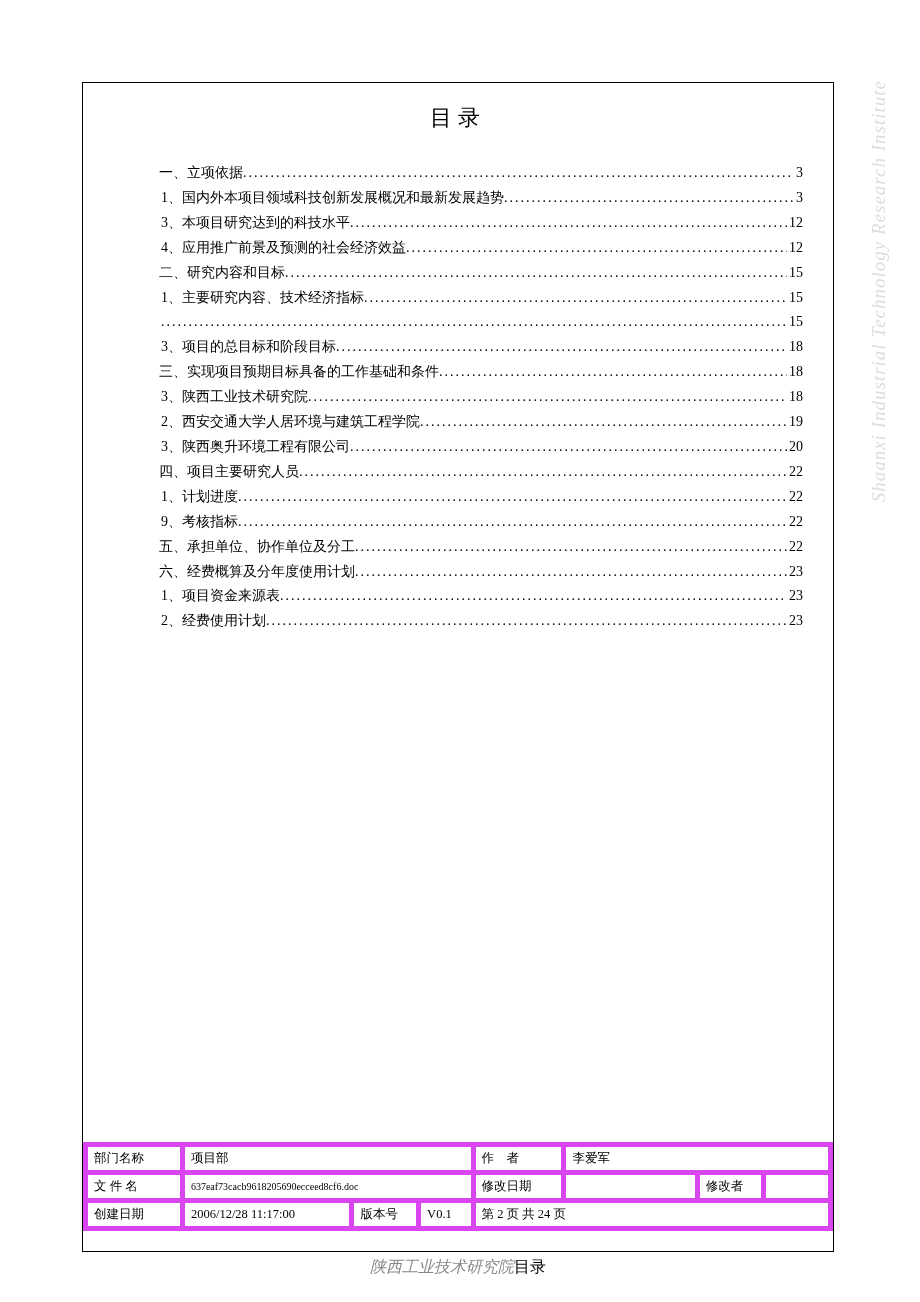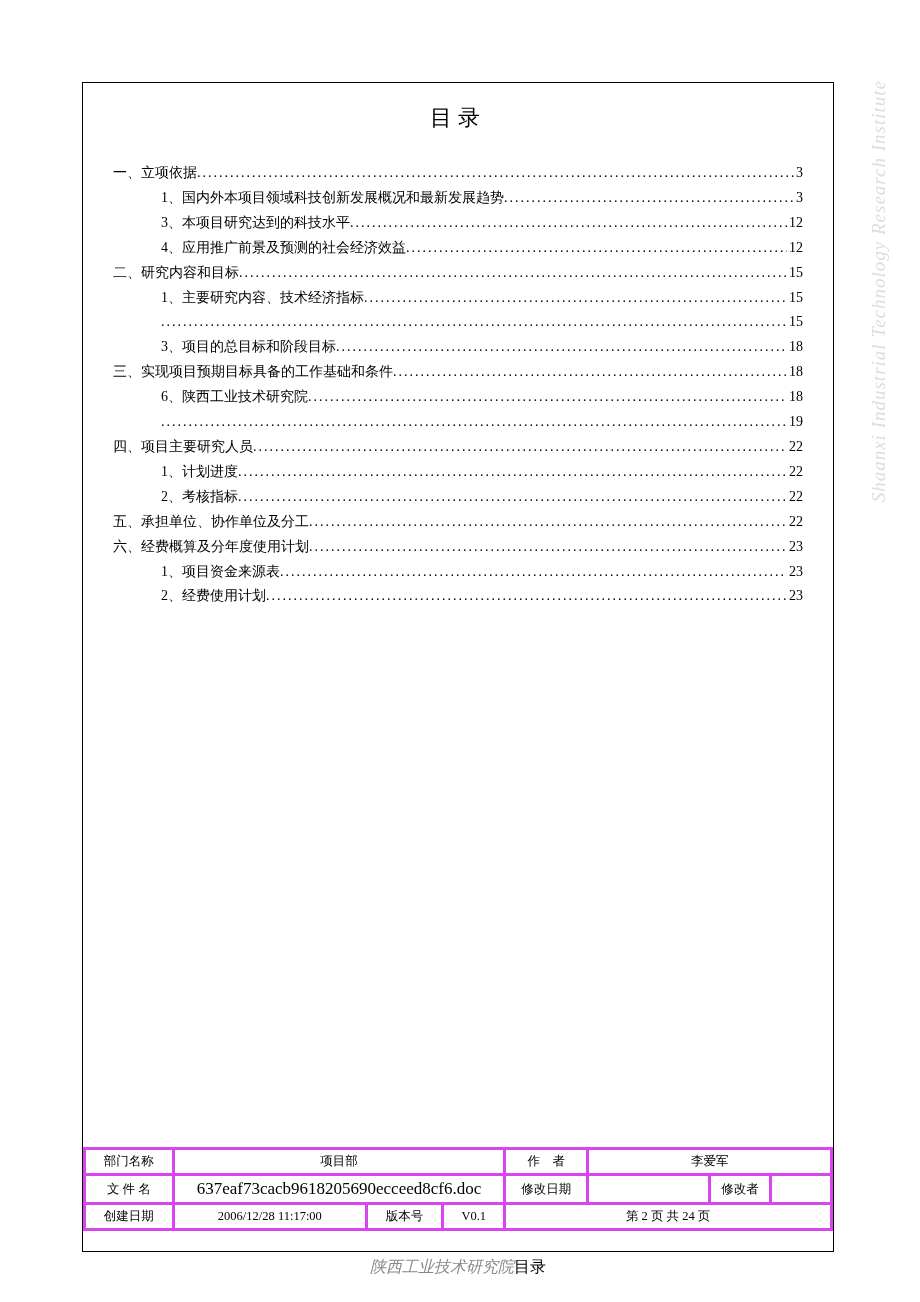--- a/index.html
+++ b/index.html
@@ -29,21 +29,21 @@
     }
     .toc {
       font-size: 14px;
       line-height: 1.78;
     }
     .toc-row {
       display: flex;
       align-items: baseline;
       white-space: nowrap;
     }
-    .toc-row.level1 { padding-left: 0; }
+    .toc-row.level1 { padding-left: 0; margin-left: 46px; }
     .toc-row.level2 { padding-left: 48px; }
     .toc-label { flex: 0 0 auto; }
     .toc-dots {
       flex: 1 1 auto;
       overflow: hidden;
       letter-spacing: 2px;
       color: #000;
     }
     .toc-dots::after {
       content: "........................................................................................................................................................................................................";
@@ -66,23 +66,23 @@
     .footer-table {
       position: absolute;
       left: 0;
       right: 0;
       bottom: 20px;
       width: 100%;
       border-collapse: collapse;
       font-size: 12.5px;
     }
     .footer-table td {
-      border: 3px solid #d946ef;
+      border: 5px solid #d946ef;
       padding: 3px 6px;
-      text-align: center;
+      text-align: left;
       height: 22px;
       vertical-align: middle;
     }
     .footer-caption {
       position: absolute;
       left: 82px;
       width: 752px;
       bottom: 24px;
       text-align: center;
       font-size: 16px;
@@ -140,40 +140,46 @@
         <span class="toc-label">3、项目的总目标和阶段目标</span>
         <span class="toc-dots"></span>
         <span class="toc-page">18</span>
       </div>
       <div class="toc-row level1">
         <span class="toc-label">三、实现项目预期目标具备的工作基础和条件</span>
         <span class="toc-dots"></span>
         <span class="toc-page">18</span>
       </div>
       <div class="toc-row level2">
-        <span class="toc-label">6、陕西工业技术研究院</span>
+        <span class="toc-label">3、陕西工业技术研究院</span>
         <span class="toc-dots"></span>
         <span class="toc-page">18</span>
       </div>
       <div class="toc-row level2">
+        <span class="toc-label">2、西安交通大学人居环境与建筑工程学院</span>
         <span class="toc-dots"></span>
         <span class="toc-page">19</span>
       </div>
+      <div class="toc-row level2">
+        <span class="toc-label">3、陕西奥升环境工程有限公司</span>
+        <span class="toc-dots"></span>
+        <span class="toc-page">20</span>
+      </div>
       <div class="toc-row level1">
         <span class="toc-label">四、项目主要研究人员</span>
         <span class="toc-dots"></span>
         <span class="toc-page">22</span>
       </div>
       <div class="toc-row level2">
         <span class="toc-label">1、计划进度</span>
         <span class="toc-dots"></span>
         <span class="toc-page">22</span>
       </div>
       <div class="toc-row level2">
-        <span class="toc-label">2、考核指标</span>
+        <span class="toc-label">9、考核指标</span>
         <span class="toc-dots"></span>
         <span class="toc-page">22</span>
       </div>
       <div class="toc-row level1">
         <span class="toc-label">五、承担单位、协作单位及分工</span>
         <span class="toc-dots"></span>
         <span class="toc-page">22</span>
       </div>
       <div class="toc-row level1">
         <span class="toc-label">六、经费概算及分年度使用计划</span>
@@ -195,21 +201,21 @@
   <table class="footer-table">
     <tbody>
         <tr>
       <td style="width:80px">部门名称</td>
       <td colspan="3">项目部</td>
       <td style="width:75px">作　者</td>
       <td colspan="3">李爱军</td>
     </tr>
     <tr>
       <td>文 件 名</td>
-      <td colspan="3" style="font-size:17px">637eaf73cacb9618205690ecceed8cf6.doc</td>
+      <td colspan="3" style="font-size:10px">637eaf73cacb9618205690ecceed8cf6.doc</td>
       <td>修改日期</td>
       <td style="width:110px"></td>
       <td style="width:55px">修改者</td>
       <td style="width:55px"></td>
     </tr>
     <tr>
       <td>创建日期</td>
       <td style="width:140px">2006/12/28 11:17:00</td>
       <td style="width:55px">版本号</td>
       <td style="width:45px">V0.1</td>

